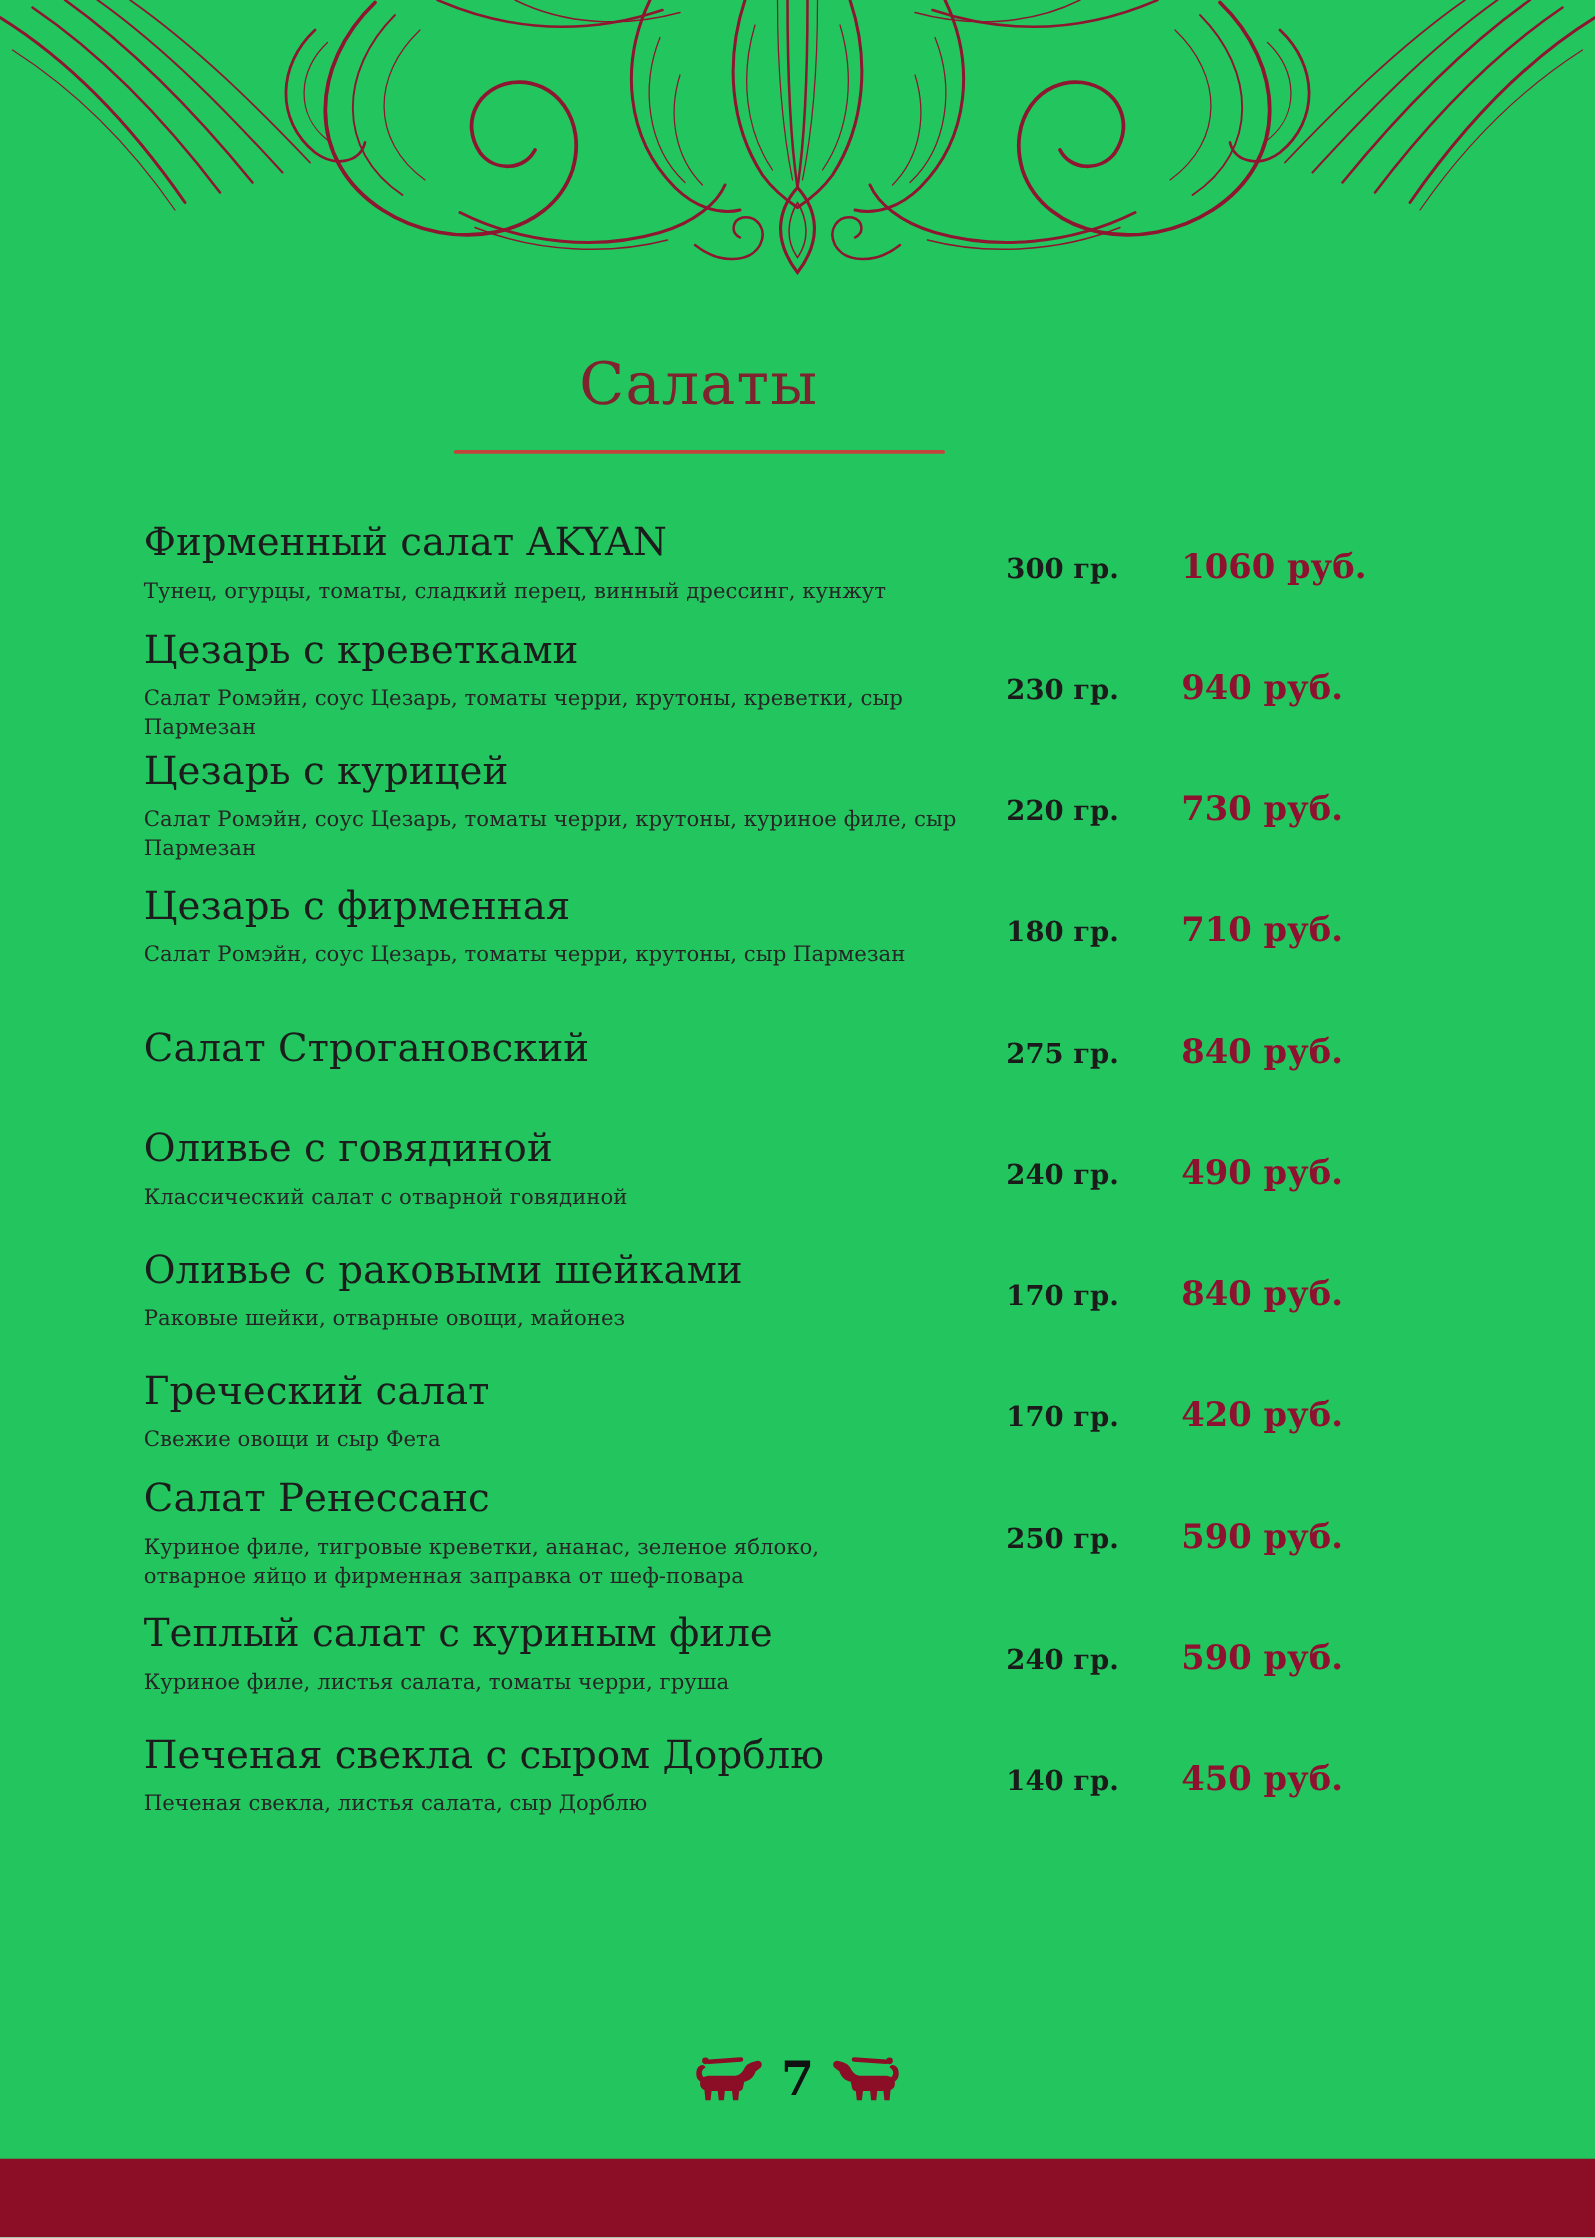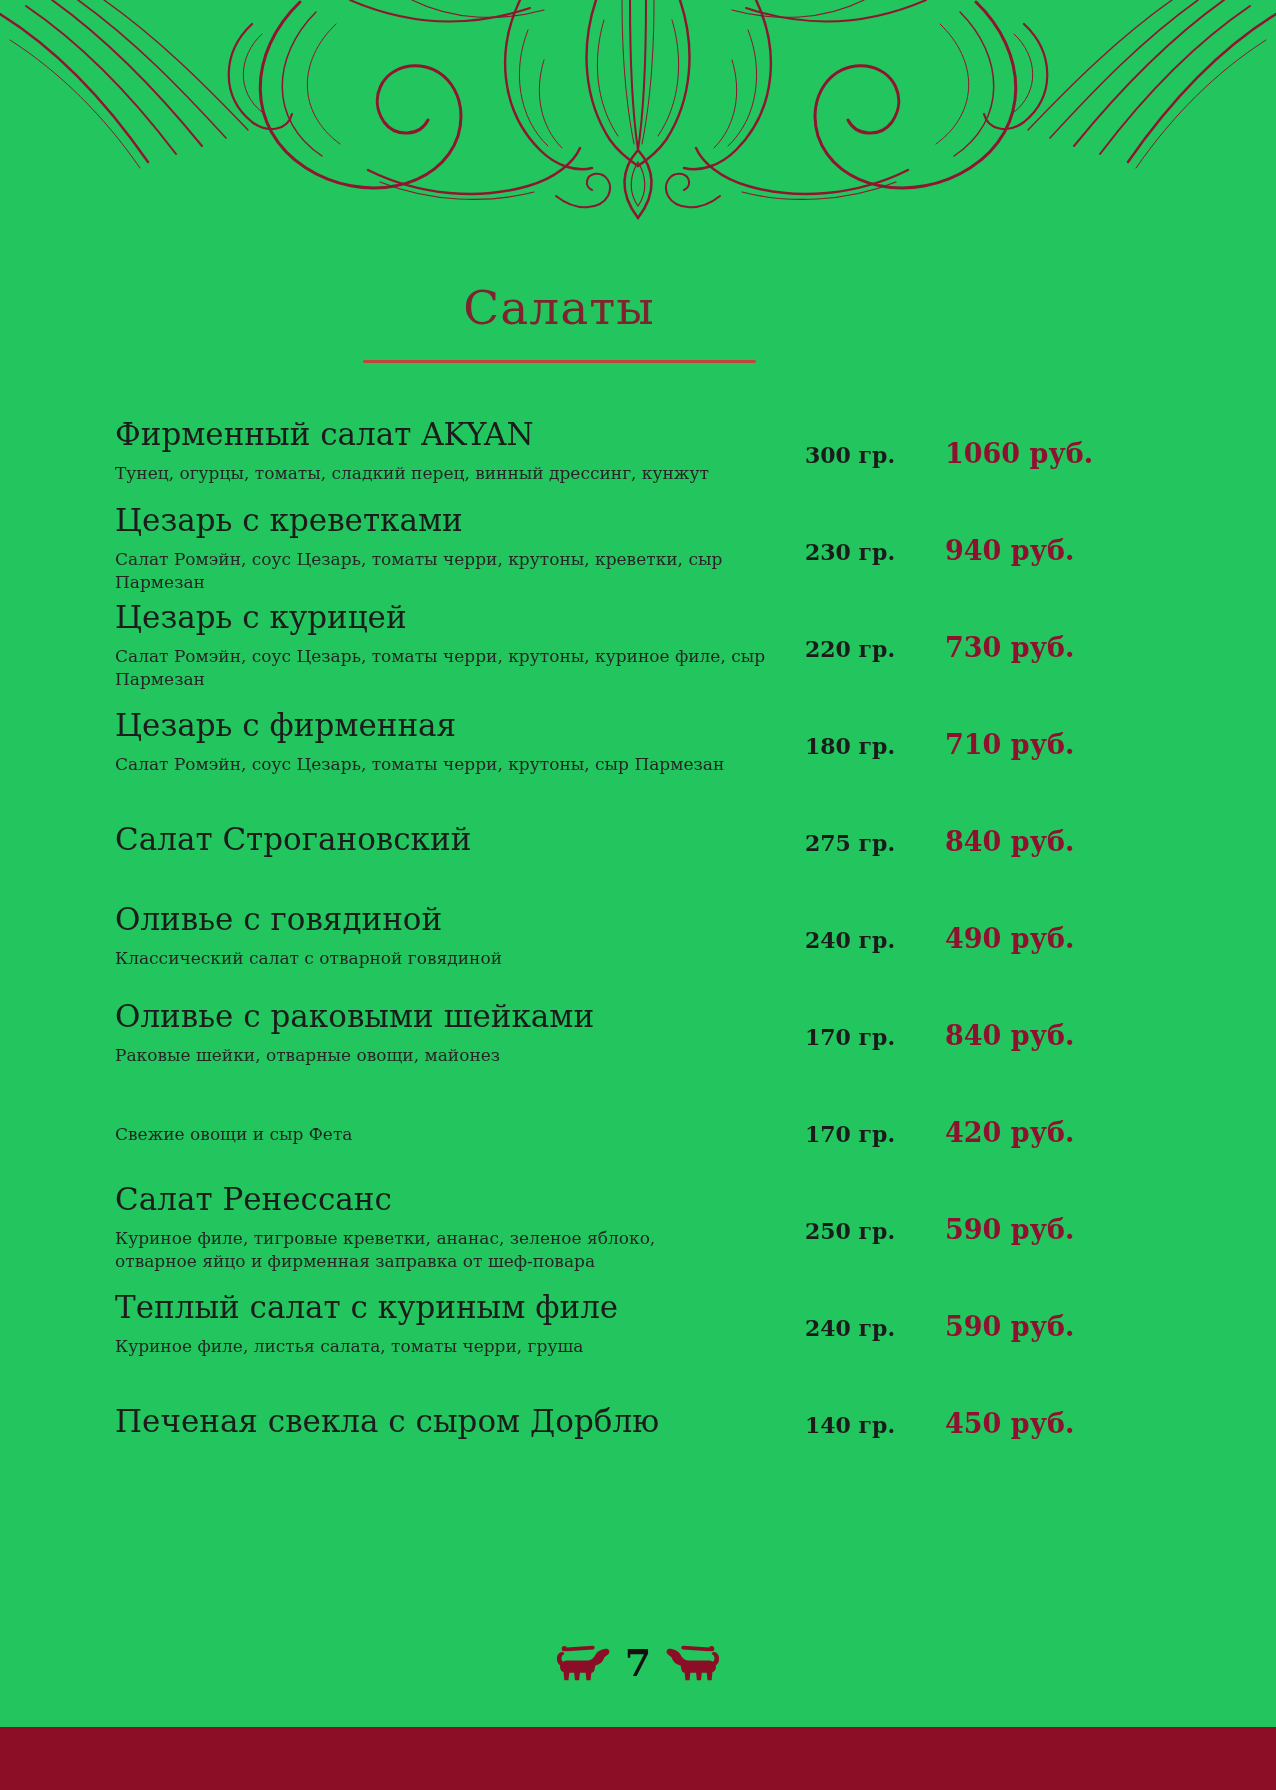--- a/index.html
+++ b/index.html
@@ -155,20 +155,21 @@
       <div class="item-main">
         <div class="item-name">Оливье с раковыми шейками</div>
         <div class="item-desc">Раковые шейки, отварные овощи, майонез</div>
       </div>
       <div class="item-weight">170 гр.</div>
       <div class="item-price">840 руб.</div>
     </div>
 
     <div class="item">
       <div class="item-main">
+        <div class="item-name">Греческий салат</div>
         <div class="item-desc">Свежие овощи и сыр Фета</div>
       </div>
       <div class="item-weight">170 гр.</div>
       <div class="item-price">420 руб.</div>
     </div>
 
     <div class="item">
       <div class="item-main">
         <div class="item-name">Салат Ренессанс</div>
         <div class="item-desc">Куриное филе, тигровые креветки, ананас, зеленое яблоко,
@@ -183,20 +184,21 @@
         <div class="item-name">Теплый салат с куриным филе</div>
         <div class="item-desc">Куриное филе, листья салата, томаты черри, груша</div>
       </div>
       <div class="item-weight">240 гр.</div>
       <div class="item-price">590 руб.</div>
     </div>
 
     <div class="item">
       <div class="item-main">
         <div class="item-name">Печеная свекла с сыром Дорблю</div>
+        <div class="item-desc">Печеная свекла, листья салата, сыр Дорблю</div>
       </div>
       <div class="item-weight">140 гр.</div>
       <div class="item-price">450 руб.</div>
     </div>
 
   </div>
 
   <div class="footer">
     <svg class="lion" viewBox="0 0 66 50">
       <g fill="#8c0d26">

